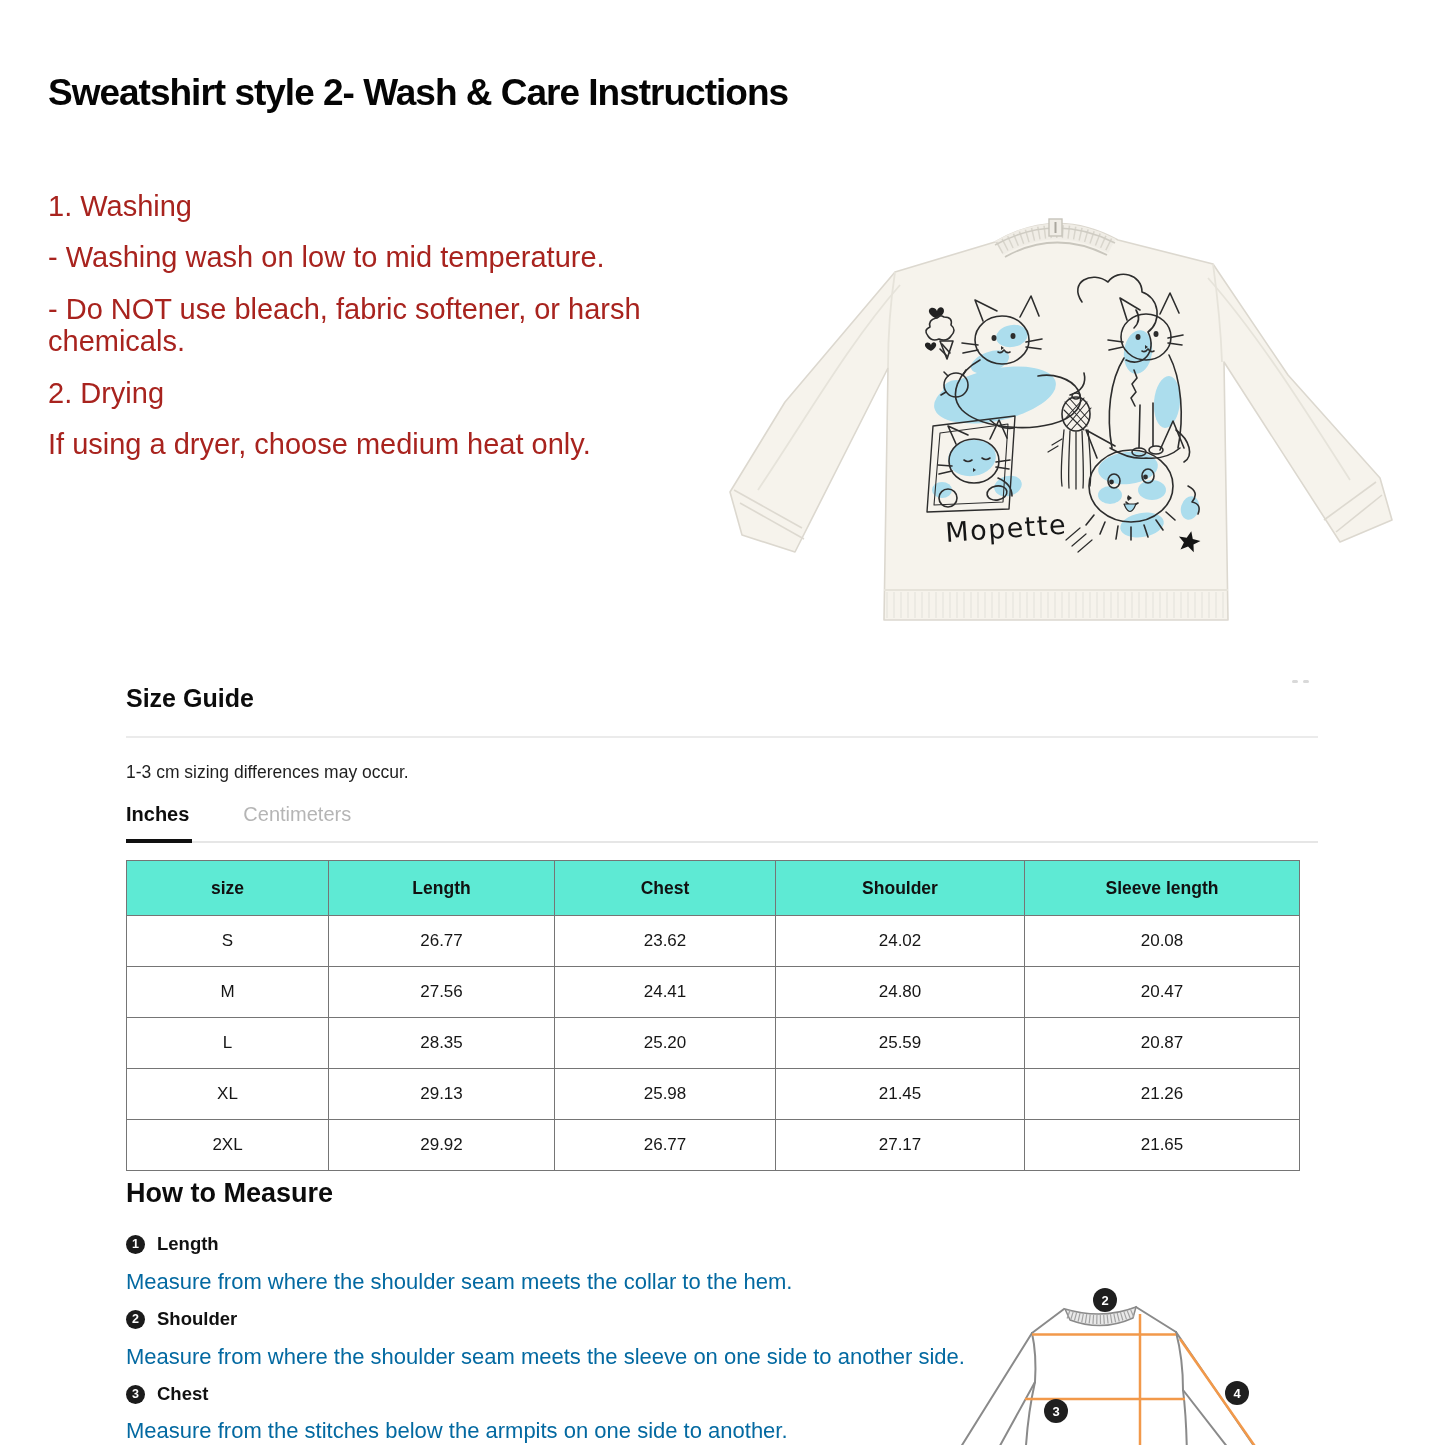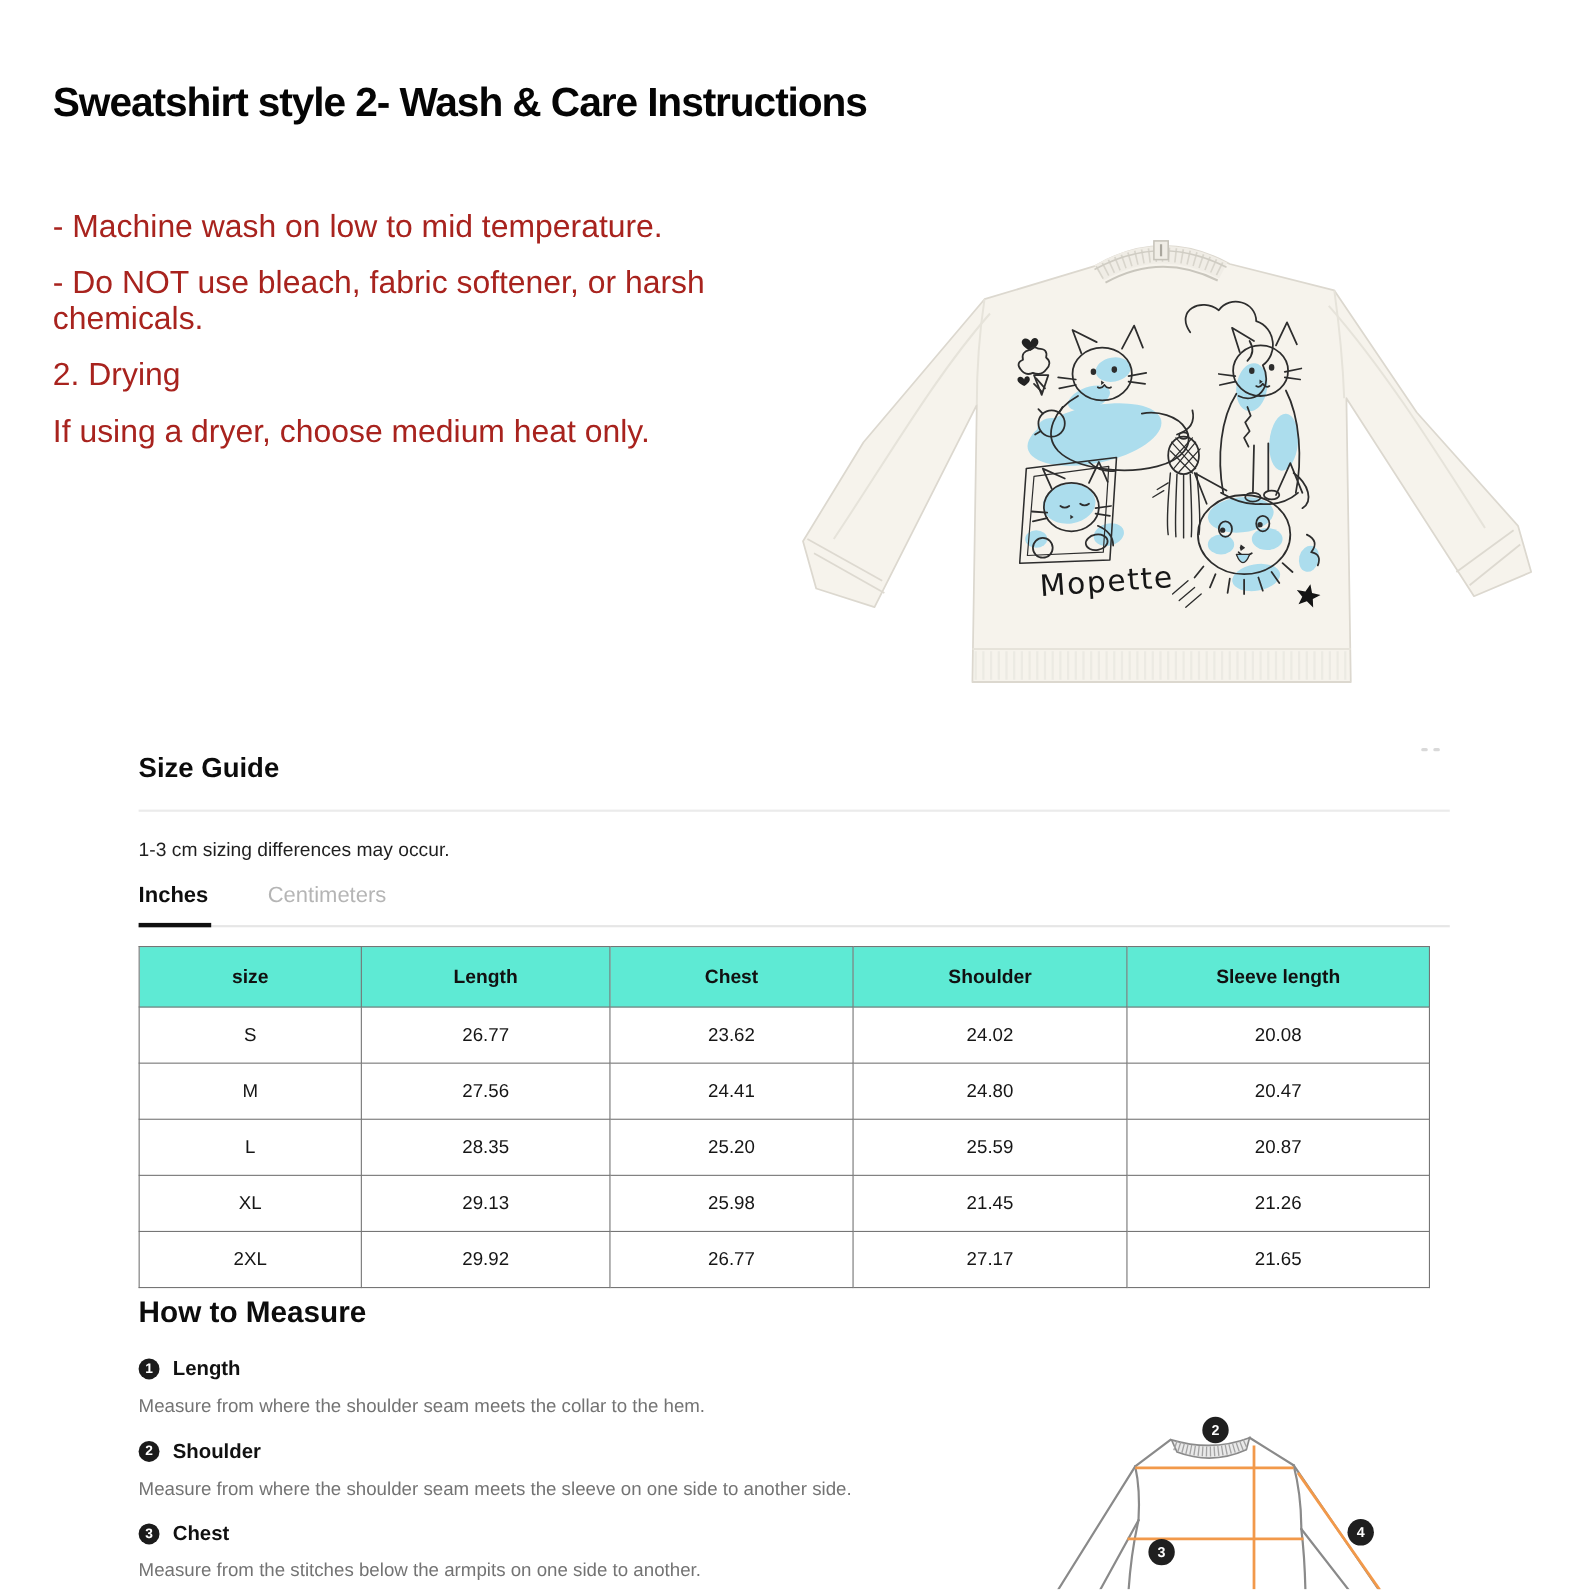--- a/index.html
+++ b/index.html
@@ -47,37 +47,38 @@
   .size-table td{border:1px solid #757575;height:48px;text-align:center;background:#fff;}
 
   
   .htm-heading{left:126px;top:1178px;font-size:27px;font-weight:bold;color:#0c0c0c;text-align:right;}
   .measure-item{display:flex;align-items:center;gap:12px;}
   .badge{
     width:19px;height:19px;border-radius:50%;background:#1b1b1b;color:#fff;
     font-size:12.5px;font-weight:bold;line-height:19px;text-align:center;flex:0 0 auto;
   }
   .m-label{font-size:18.5px;font-weight:bold;color:#111;}
-  .m-desc{font-size:17px;color:#737373;}
+  .m-desc{font-size:22px;color:#0369a1;}
   .mi-1{left:126px;top:1233px;} .md-1{left:126px;top:1269px;}
   .mi-2{left:126px;top:1308px;} .md-2{left:126px;top:1344px;}
   .mi-3{left:126px;top:1383px;} .md-3{left:126px;top:1418px;}
 
   
   .diagram{left:905px;top:1252px;width:540px;height:193px;overflow:hidden;}
 </style>
 </head>
 <body>
 
 <div class="canvas">
 
   <div class="abs page-title">Sweatshirt style 2- Wash &amp; Care Instructions</div>
 
   <div class="abs care">
-    <p>- Machine wash on low to mid  temperature.</p>
+    <p>1. Washing</p>
+    <p>- Washing wash on low to mid  temperature.</p>
     <p>- Do NOT use bleach, fabric softener, or harsh chemicals.</p>
     <p>2. Drying</p>
     <p>If using a dryer, choose medium heat only.</p>
   </div>
 
   <div class="abs photo">
     <svg width="720" height="455" viewBox="0 0 720 455">
 
       <path d="M305,52 L205,82 L95,212 L40,302 L52,345 L105,362 L198,178 L194,430
                L538,430 L534,172 L650,352 L702,330 L690,288 L598,185 L523,74 L428,50

